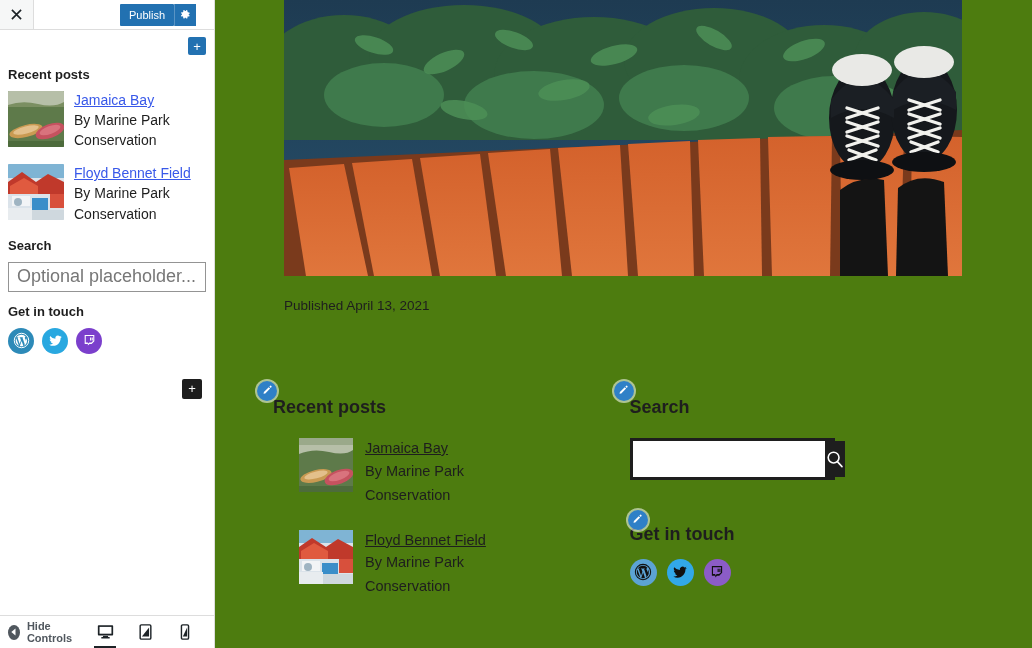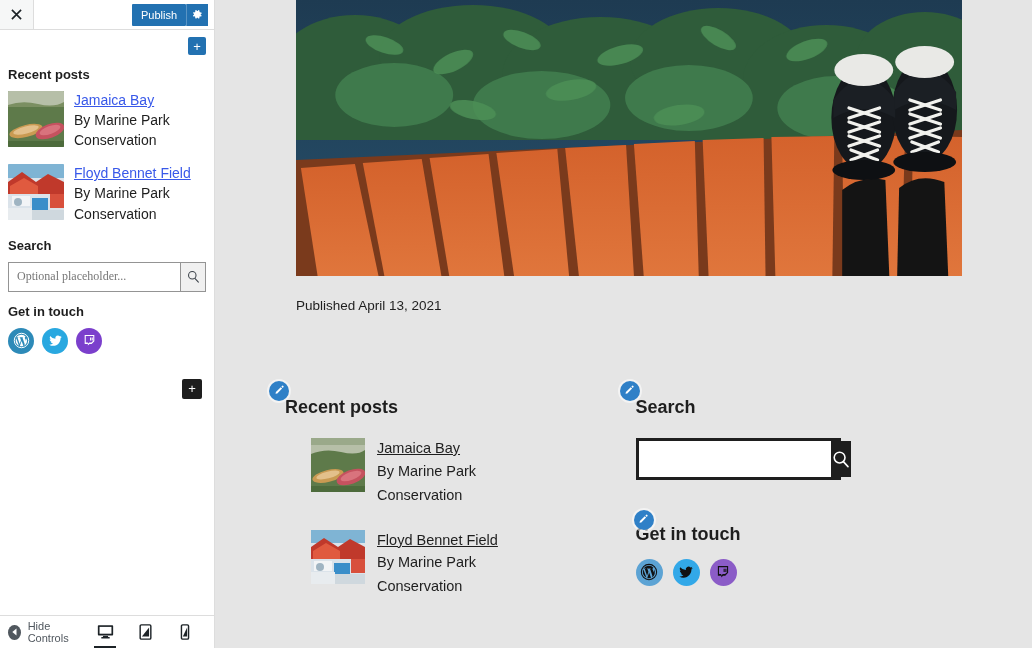--- a/index.html
+++ b/index.html
@@ -25,21 +25,21 @@
     border-bottom: 1px solid #ddd;
     display: flex; align-items: stretch;
   }
   .cz-close {
     width: 34px; border-right: 1px solid #ddd;
     display: flex; align-items: center; justify-content: center;
     font-size: 14px; color: #1d2327; cursor: pointer;
     background: #f6f7f7;
   }
   .cz-topbar-spacer { flex: 1; }
-  .cz-publish-wrap { display: flex; align-items: center; padding-right: 6px; }
+  .cz-publish-wrap { display: flex; align-items: center; padding-right: 18px; }
   .cz-publish {
     background: #2271b1; color: #fff;
     border: none; height: 22px;
     font-size: 11px; font-family: "Liberation Sans", sans-serif;
     padding: 0 9px; cursor: pointer;
     display: flex; align-items: center;
     border-radius: 1px;
   }
   .cz-gear {
     background: #2271b1; color:#fff; border:none;
@@ -92,55 +92,55 @@
     display:block; line-height: 1.35; cursor:pointer;
   }
   .post-by { font-size: 14px; color:#1e1e1e; line-height: 1.45; }
 
   .s-field {
     display:flex; border: 1px solid #949494; height: 30px;
     margin-bottom: 4px; background:#fff;
   }
   .s-input {
     flex:1; border:none; outline:none; padding: 0 8px;
-    font-size: 12px; color:#50575e; background:transparent;
-    font-family: Liberation Serif, serif;
+    font-size: 18px; color:#50575e; background:transparent;
+    font-family: Liberation Sans, sans-serif;
   }
   .s-input::placeholder { color:#777; }
   .s-btn {
     width: 32px; border-left: 1px solid #949494; background:#f0f0f0;
     display:flex; align-items:center; justify-content:center; cursor:pointer;
   }
 
   .social-row { display:flex; gap: 8px; margin-top: 8px; }
   .soc { width: 26px; height: 26px; border-radius: 50%;
          display:flex; align-items:center; justify-content:center; cursor:pointer; }
 
   .cz-bottombar {
     height: 33px; min-height:33px; border-top: 1px solid #ddd;
     background:#fff; display:flex; align-items:center;
     padding: 0 8px; gap: 8px;
   }
-  .hide-ctrl { display:flex; align-items:center; gap:7px; cursor:pointer; }
+  .hide-ctrl { display:flex; align-items:center; gap:7px; cursor:pointer;font-weight:bold; }
   .hide-ctrl-ico {
     width:15px;height:15px;border-radius:50%;background:#50575e;color:#fff;
     display:flex;align-items:center;justify-content:center;font-size:9px;
   }
   .hide-ctrl-label { font-size:11px; color:#50575e; }
   .devices { margin-left:auto; display:flex; gap: 14px; align-items:flex-end; height:33px; padding-right: 8px;}
   .dev { width:26px; height:33px; display:flex; align-items:center; justify-content:center;
          cursor:pointer; position:relative; color:#1d2327; }
   .dev.active::after {
     content:""; position:absolute; bottom:0; left:2px; right:2px; height:3px; background:#1d2327;
   }
 
   
   .preview {
-    flex: 1; height: 648px; background: #e5e5e5;
-    overflow: hidden; position: relative; padding-left: 12px;
+    flex: 1; height: 648px; background: #4d7c0f;
+    overflow: hidden; position: relative;
   }
   .pv-inner { padding: 0 0 0 0; }
   .hero { margin: 0 70px 0 69px; height: 276px; overflow:hidden; position:relative; }
   .hero-img { width:100%; height:100%; display:block; }
   .pv-meta { margin: 20px 70px 0 69px; }
   .pv-meta p { font-size: 13.5px; color: #1e1e1e; line-height: 1.55; }
   .pv-cat-link { color:#1e1e1e; text-decoration: underline; cursor:pointer; }
 
   .pv-widgets {
     display:flex; margin: 80px 60px 0 58px; gap: 0;

